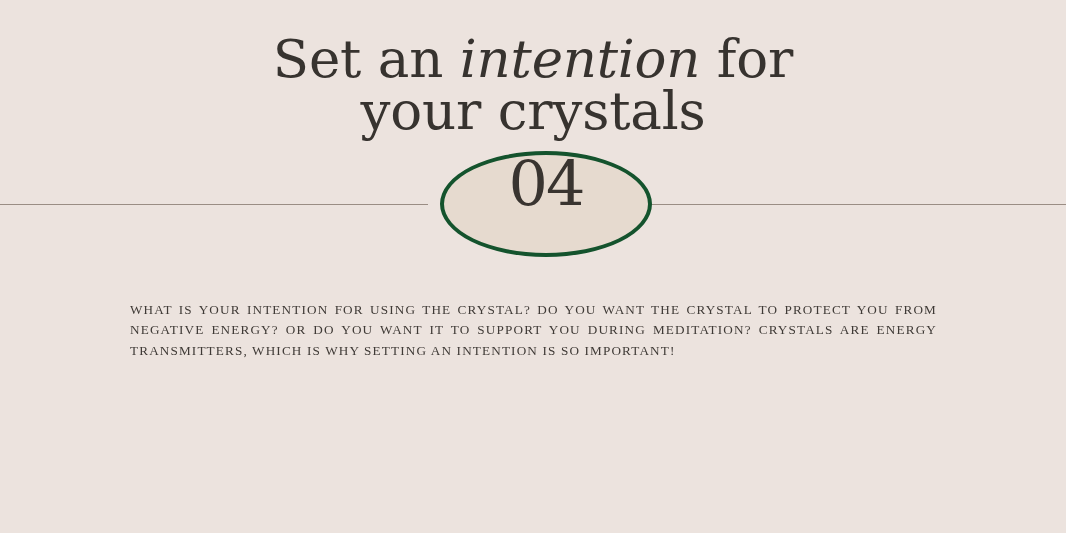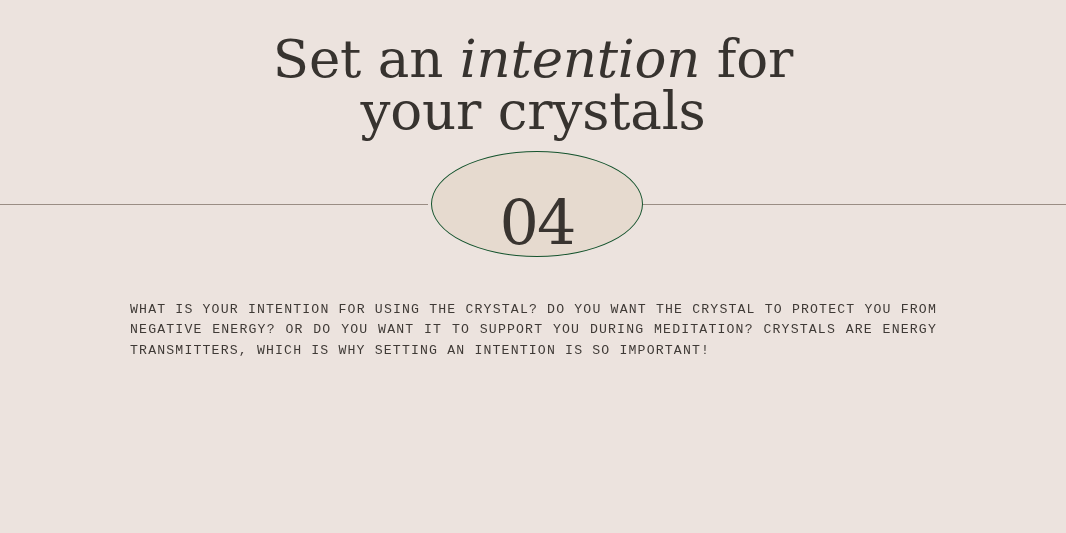--- a/index.html
+++ b/index.html
@@ -57,50 +57,50 @@
     top: 204px;
     height: 1px;
     background: #9a8d84;
   }
   .rule-left  { left: 0px;   width: 428px; }
   .rule-right { left: 640px; width: 426px; }
 
   
   .badge {
     position: absolute;
-    left: 431px;
+    left: 440px;
     top: 151px;
     width: 212px;
     height: 106px;
     border-radius: 50%;
     background: #e6dacf;
-    border: 1px solid #14532d;
+    border: 4px solid #14532d;
     display: flex;
-    align-items: flex-end;
+    align-items: flex-start;
     justify-content: center;
   }
   .badge-number {
     font-family: "DejaVu Serif", "Liberation Serif", serif;
     font-size: 62px;
     line-height: 62px;
     font-weight: 400;
     color: #393430;
     letter-spacing: -2px;
     transform: translateY(-2px);
   }
 
   
   .body-copy {
     position: absolute;
     left: 130px;
     top: 300px;
     width: 807px;
   }
   .body-copy p {
-    font-family: Liberation Mono, monospace;
+    font-family: Liberation Serif, serif;
     font-size: 13.2px;
     line-height: 20.3px;
     letter-spacing: 1.15px;
     color: #3f3a36;
     text-align: justify;
     text-transform: uppercase;
     font-weight: 400;
   }
   .body-copy p.last-justified {
     text-align-last: left;

